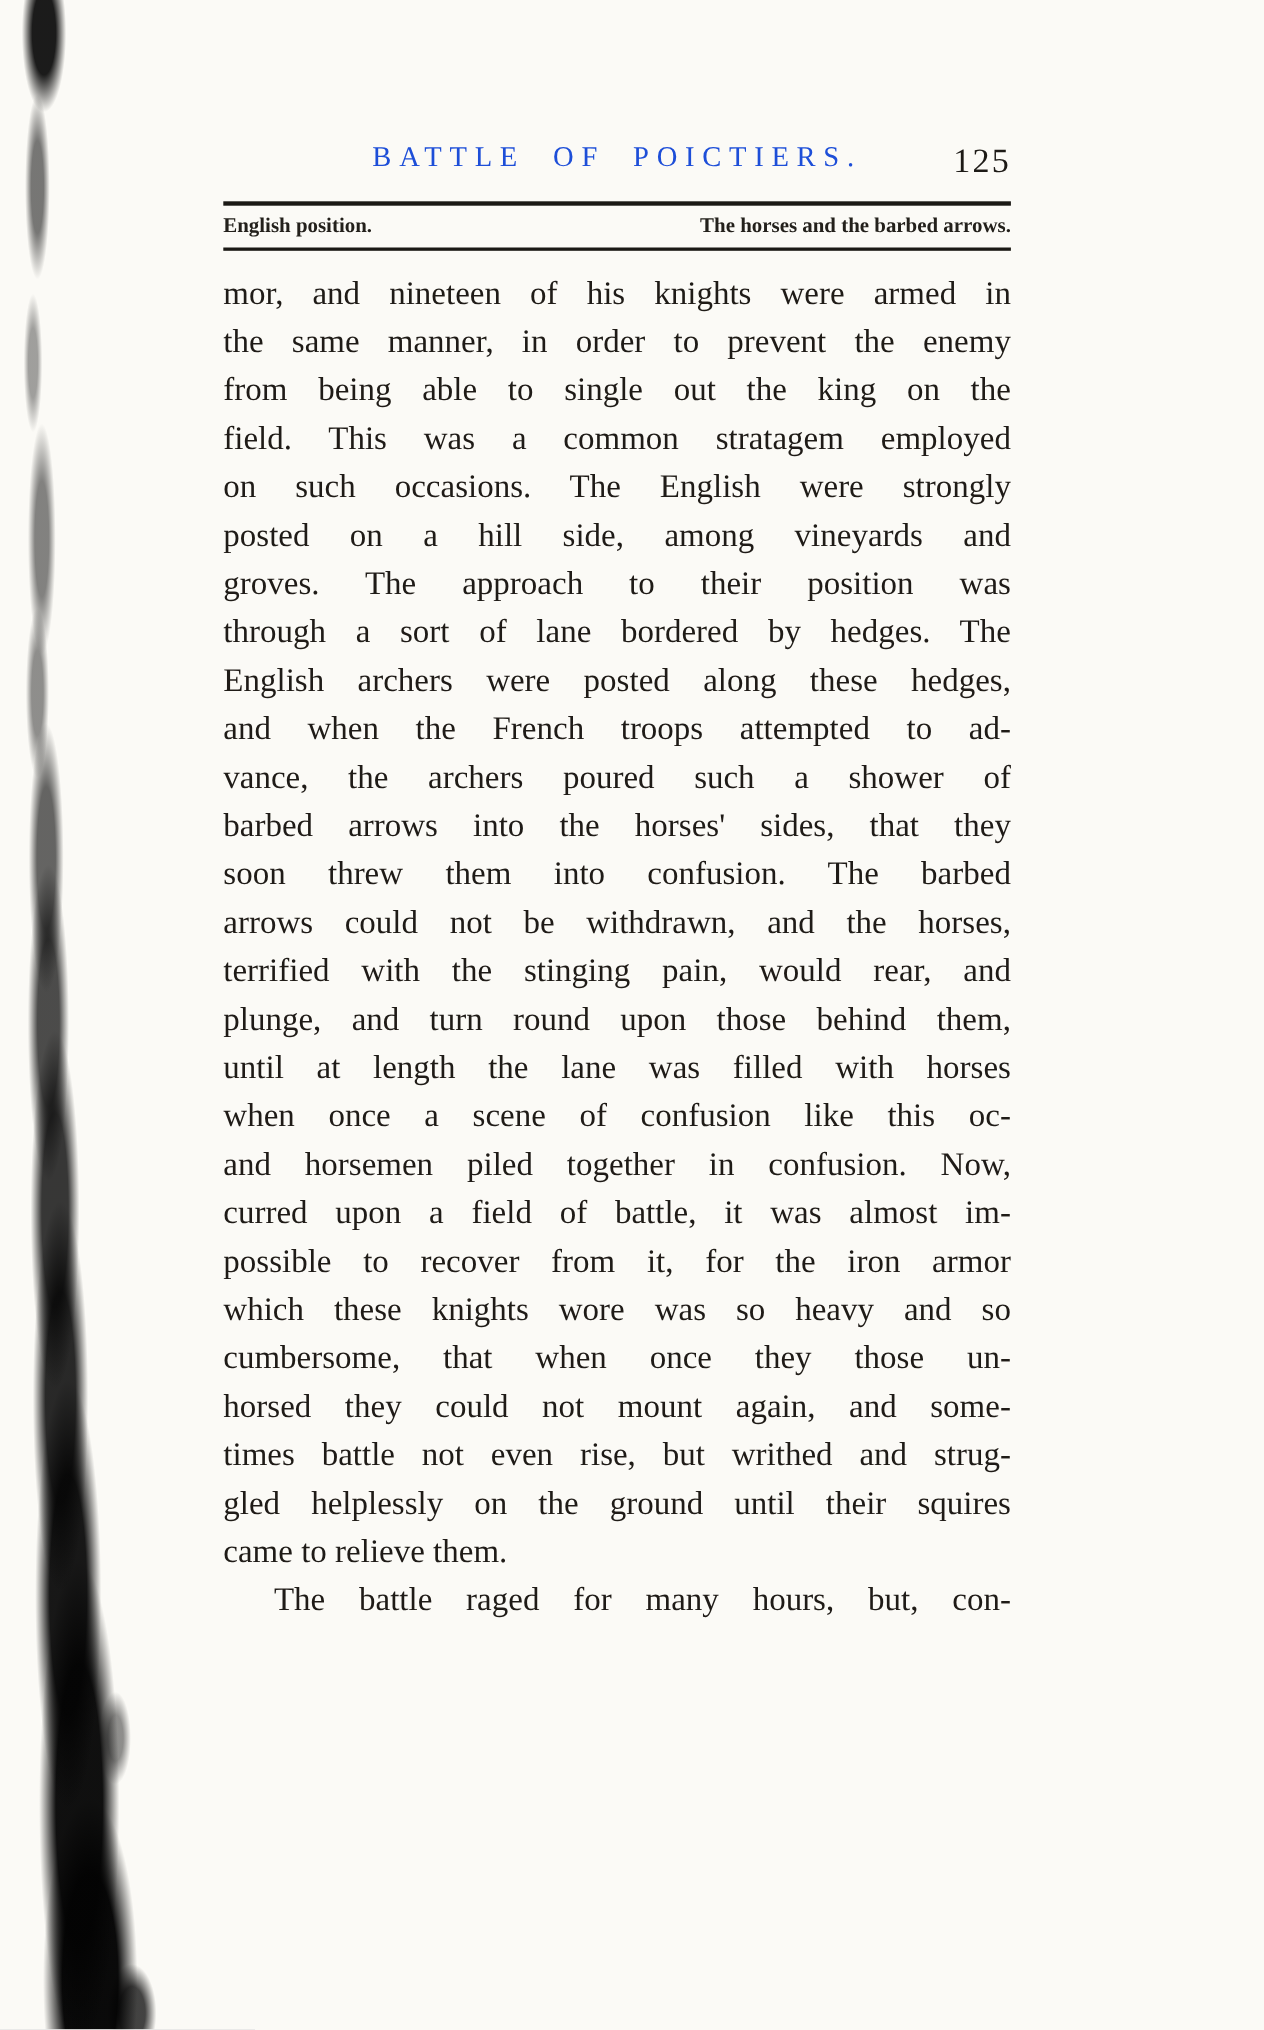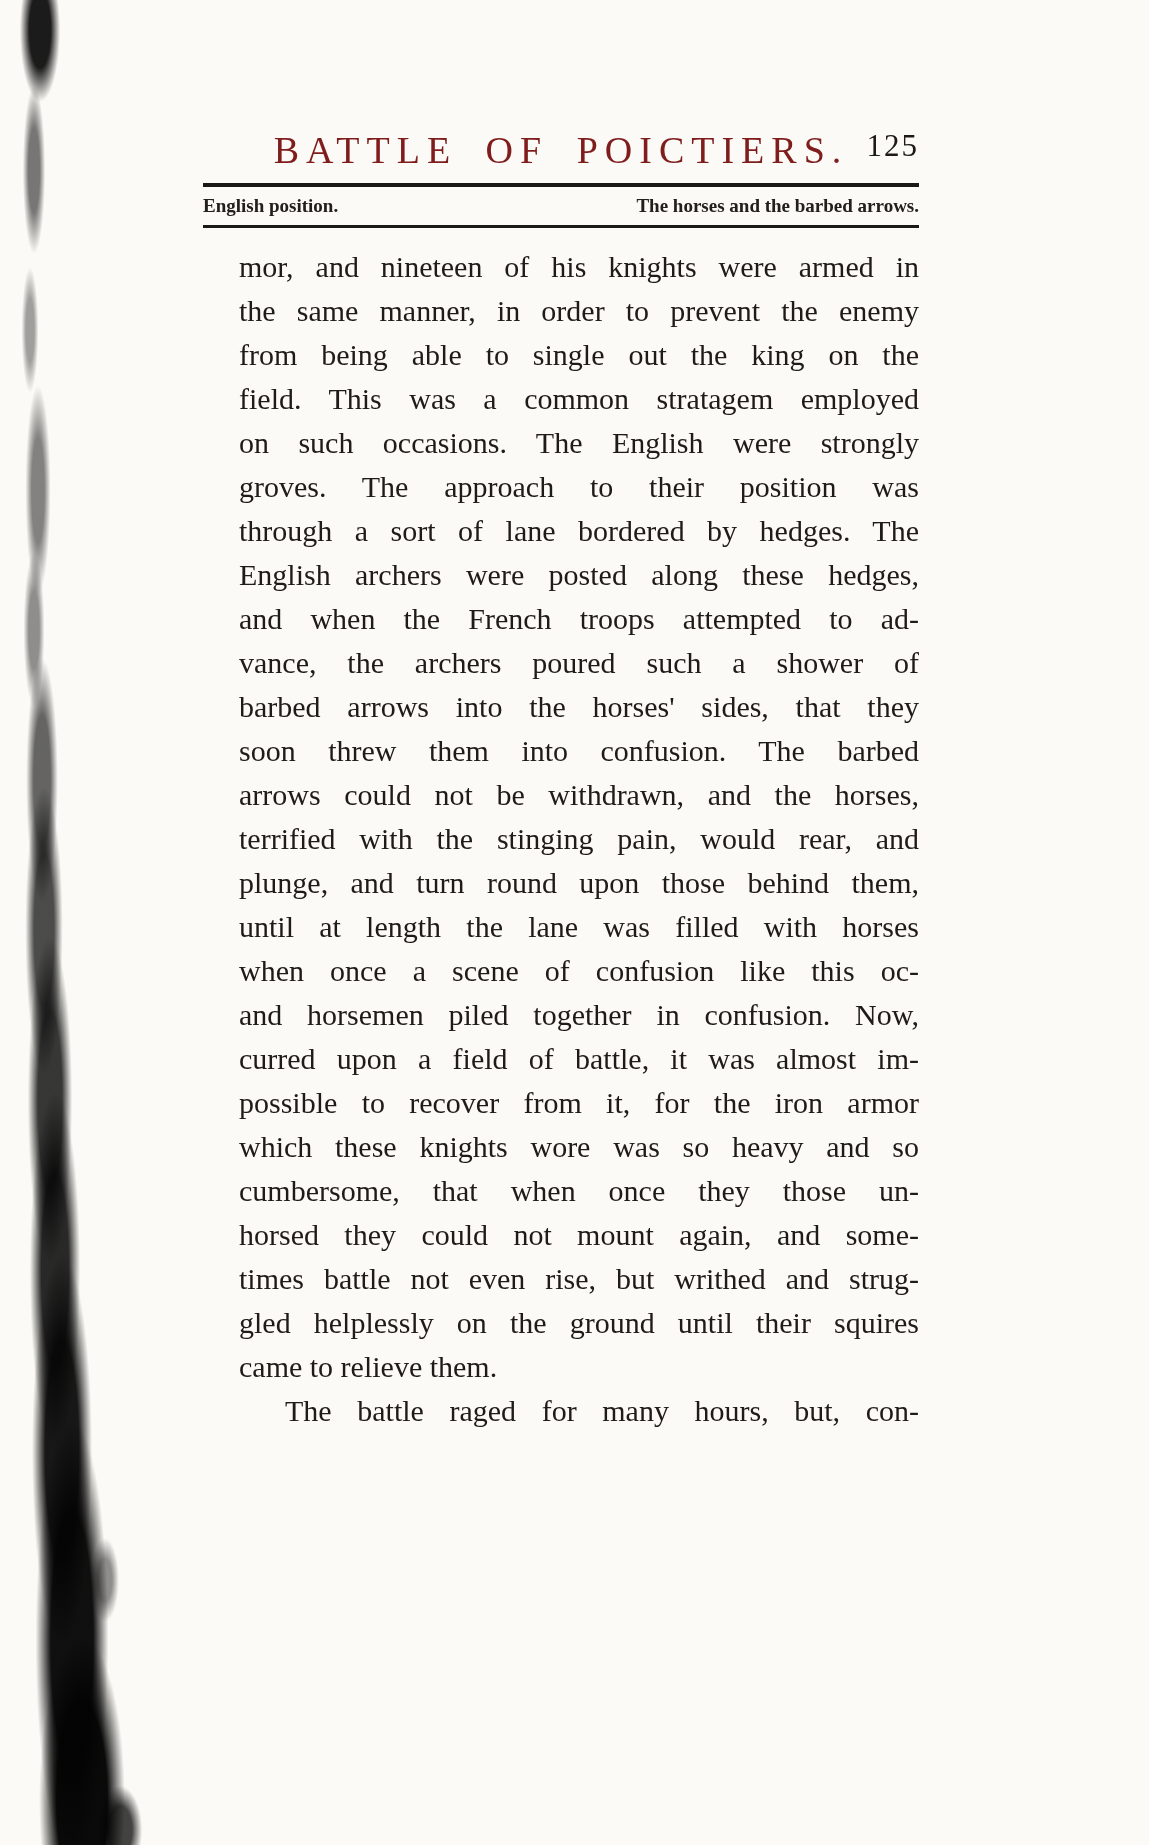--- a/index.html
+++ b/index.html
@@ -42,24 +42,24 @@
     top: 128px;
     width: 716px;
   }
   .header {
     position: relative;
     height: 48px;
   }
   .title {
     display: block;
     text-align: center;
-    font-size: 38px;
+    font-size: 26px;
     letter-spacing: 7px;
     word-spacing: 12px;
-    color: #7f1d1d;
+    color: #1d4ed8;
   }
   .pagenum {
     position: absolute;
     right: 0; top: 0;
     font-size: 31px;
     letter-spacing: 2px;
   }
   .rule { background: #1b1915; }
   .rule-top { height: 4px; margin-top: 7px; }
   .rule-bottom { height: 3px; margin-top: 7px; }
@@ -77,21 +77,20 @@
     width: 716px;
     font-size: 30px;
     color: #1f1b17;
   }
   .line {
     height: 44px;
     line-height: 44px;
     text-align: justify;
     text-align-last: justify;
     overflow: hidden;
-    margin-left: 36px;
   }
   .line.flush { text-align: center; text-align-last: left; }
   .line.indent { padding-left: 46px; }
 </style>
 </head>
 <body>
 
 <div class="page">
   <div class="scan-edge"></div>
 
@@ -110,20 +109,21 @@
     </div>
 
     <div class="rule rule-bottom"></div>
 
     <div class="body-text">
       <div class="line">mor, and nineteen of his knights were armed in</div>
       <div class="line">the same manner, in order to prevent the enemy</div>
       <div class="line">from being able to single out the king on the</div>
       <div class="line">field.  This was a common stratagem employed</div>
       <div class="line">on such occasions.  The English were strongly</div>
+      <div class="line">posted on a hill side, among vineyards and</div>
       <div class="line">groves.  The approach to their position was</div>
       <div class="line">through a sort of lane bordered by hedges.  The</div>
       <div class="line">English archers were posted along these hedges,</div>
       <div class="line">and when the French troops attempted to ad-</div>
       <div class="line">vance, the archers poured such a shower of</div>
       <div class="line">barbed arrows into the horses' sides, that they</div>
       <div class="line">soon threw them into confusion.  The barbed</div>
       <div class="line">arrows could not be withdrawn, and the horses,</div>
       <div class="line">terrified with the stinging pain, would rear, and</div>
       <div class="line">plunge, and turn round upon those behind them,</div>

